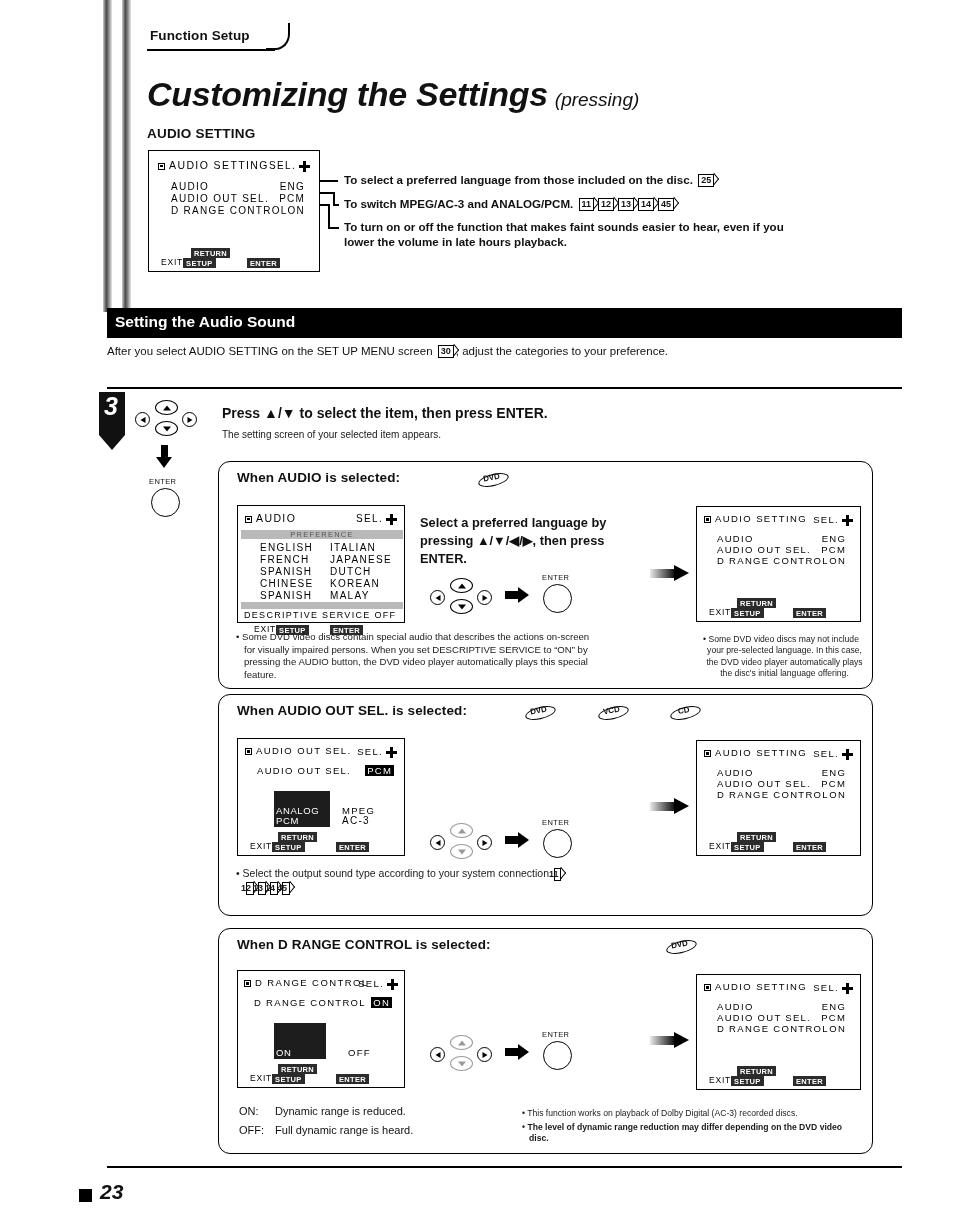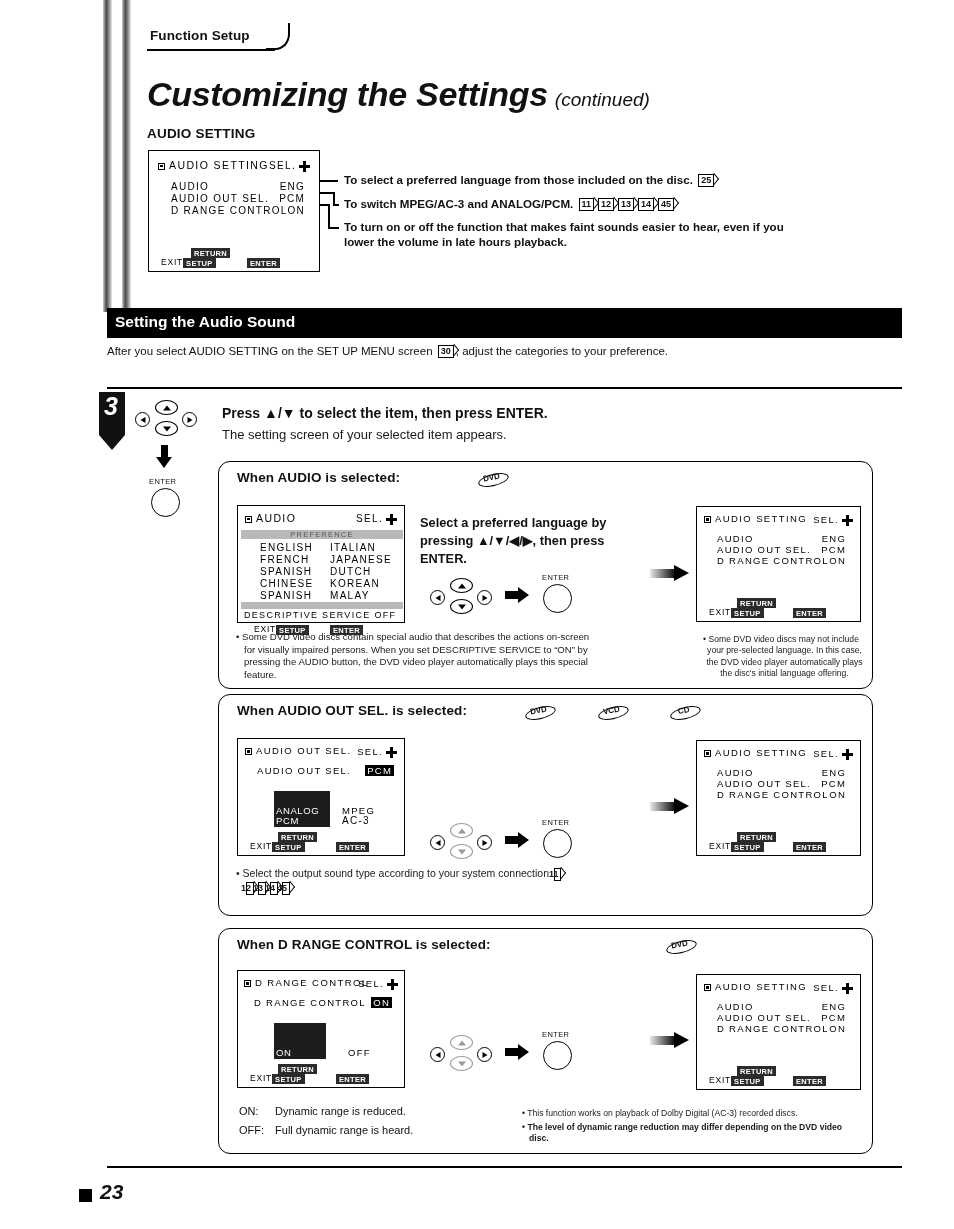--- a/index.html
+++ b/index.html
@@ -150,21 +150,21 @@
 
   
   <div class="fn-tab">
     <div class="txt">Function Setup</div>
     <div class="curve"></div>
     <div class="underline"></div>
   </div>
 
   
   <div class="title-wrap">
-    <span class="title-main">Customizing the Settings</span><span class="title-cont">(continued)</span>
+    <span class="title-main">Customizing the Settings</span><span class="title-cont">(pressing)</span>
   </div>
   <div class="sub-head">AUDIO SETTING</div>
 
   
   <div class="osd" style="left:148px; top:150px; width:172px; height:122px;">
     <div class="row ttl" style="left:9px; top:8px;">
       <span class="sqico"></span><span>AUDIO SETTING</span>
     </div>
     <div class="row sel" style="right:9px; top:9px;">
       <span>SEL.</span><span class="crossico"></span>
@@ -234,21 +234,21 @@
   <div class="fatarrow" style="left:158px; top:445px; width:12px; height:28px;">
     <div class="shaft" style="left:3px; top:0; width:7px; height:14px;"></div>
     <div class="head" style="left:-2px; top:12px; border-left:none; border-top:11px solid #000; border-left:8px solid transparent; border-right:8px solid transparent; border-bottom:none;"></div>
   </div>
   <div class="entkey" style="left:148px; top:477px; width:40px; height:42px;">
     <div class="cap" style="left:1px; top:0;">ENTER</div>
     <div class="circ" style="left:3px; top:11px;"></div>
   </div>
 
   <div class="instr" style="left:222px; top:404px; width:420px; font-size:14px;">Press ▲/▼ to select the item, then press ENTER.</div>
-  <div class="note" style="left:222px; top:429px; width:430px; font-size:13px;">The setting screen of your selected item appears.</div>
+  <div class="note" style="left:222px; top:429px; width:430px; font-size:10px;">The setting screen of your selected item appears.</div>
 
   
   <div class="panel" style="left:218px; top:461px; width:655px; height:228px;"></div>
   <div class="panel-title" style="left:237px; top:470px;">When AUDIO is selected:</div>
   <div class="disc" style="left:478px; top:471px;">
     <div class="el"></div><div class="tx">DVD</div>
   </div>
 
   <div class="osd" style="left:237px; top:505px; width:168px; height:118px;">
     <div class="row ttl" style="left:7px; top:6px;">

